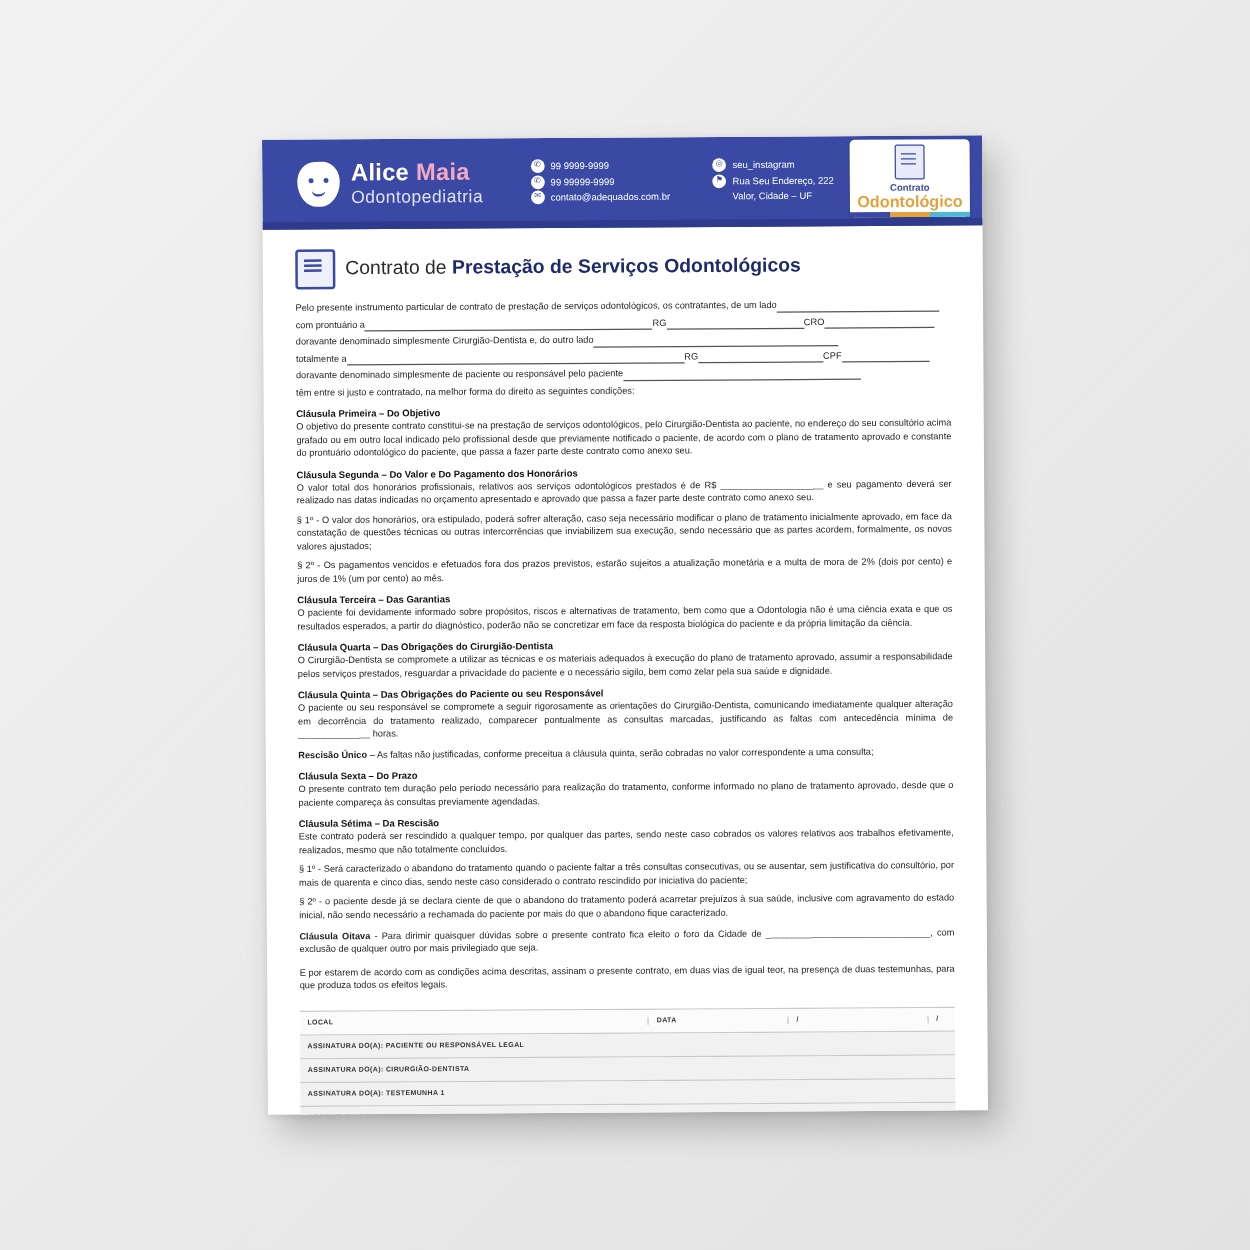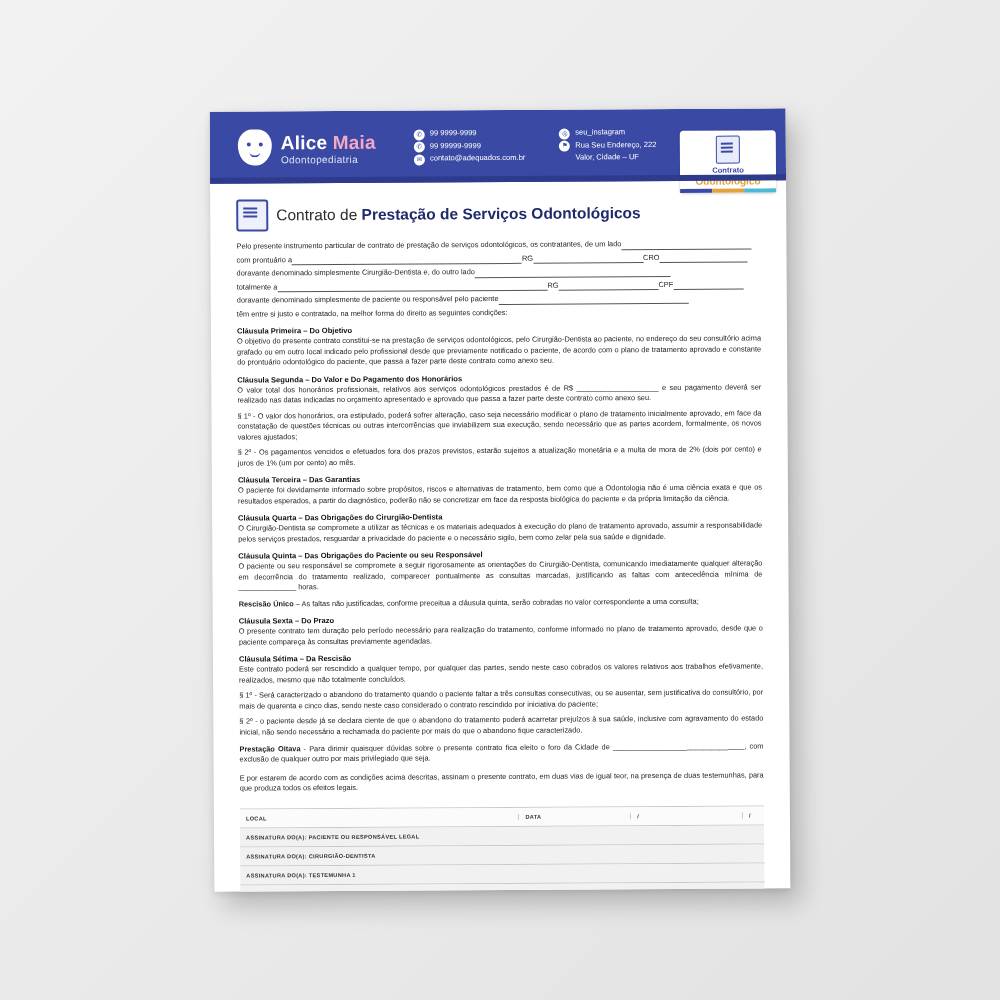--- a/index.html
+++ b/index.html
@@ -42,46 +42,46 @@
     content:"";position:absolute;top:13px;width:4px;height:4px;border-radius:50%;background:#3a49a4;
   }
   .tooth:before{left:9px;}
   .tooth:after{right:9px;}
   .tooth span{
     position:absolute;left:50%;top:20px;transform:translateX(-50%);
     width:11px;height:6px;border-bottom:2px solid #3a49a4;border-radius:0 0 8px 8px;
   }
   .brand-name{font-size:19px;font-weight:bold;color:#ffffff;letter-spacing:.2px;line-height:1.05;}
   .brand-name .hl{color:#f2a9c4;}
-  .brand-sub{font-size:10px;color:#dfe3f5;letter-spacing:.4px;margin-top:1px;}
+  .brand-sub{font-size:14px;color:#dfe3f5;letter-spacing:.4px;margin-top:1px;}
 
   .contact-col{margin-left:38px;font-size:7.6px;color:#ffffff;line-height:1.65;}
   .contact-col2{margin-left:34px;font-size:7.6px;color:#ffffff;line-height:1.65;}
-  .c-row{display:flex;align-items:flex-end;gap:5px;}
+  .c-row{display:flex;align-items:flex-start;gap:5px;}
   .cicon{
     width:11px;height:11px;border-radius:50%;background:#ffffff;color:#3a49a4;
     font-size:6.5px;display:flex;align-items:center;justify-content:center;flex:0 0 auto;
   }
 
   .badge{
-    position:absolute;right:10px;top:22px;
+    position:absolute;right:10px;top:3px;
     width:96px;height:62px;background:#ffffff;border-radius:4px;
     display:flex;flex-direction:column;align-items:center;justify-content:center;
     box-shadow:0 1px 3px rgba(0,0,0,.2);
   }
   .badge .doc{
     width:22px;height:26px;background:#e8ecfa;border:1.6px solid #3a49a4;border-radius:2px;
     position:relative;margin-bottom:3px;
   }
   .badge .doc:before{
     content:"";position:absolute;left:4px;top:6px;width:12px;height:1.4px;background:#3a49a4;
     box-shadow:0 4px 0 #3a49a4,0 8px 0 #3a49a4;
   }
   .badge-t1{font-size:7.6px;font-weight:bold;color:#3a49a4;line-height:1.15;}
-  .badge-t2{font-size:10px;font-weight:bold;color:#e2a33c;line-height:1.15;}
+  .badge-t2{font-size:13px;font-weight:bold;color:#e2a33c;line-height:1.15;}
   .badge-bar{position:absolute;left:0;bottom:0;width:100%;height:4px;display:flex;}
   .badge-bar i{flex:1;height:100%;display:block;}
 
   
   .title-row{display:flex;align-items:center;margin:16px 0 10px 26px;}
   .title-icon{
     width:28px;height:28px;border:2px solid #3a49a4;border-radius:3px;position:relative;margin-right:8px;flex:0 0 auto;
     background:#eef1fb;
   }
   .title-icon:before{
@@ -220,21 +220,21 @@
 
       <div class="h">Cláusula Sexta – Do Prazo</div>
       <div class="p">O presente contrato tem duração pelo período necessário para realização do tratamento, conforme informado no plano de tratamento aprovado, desde que o paciente compareça às consultas previamente agendadas.</div>
 
       <div class="h">Cláusula Sétima – Da Rescisão</div>
       <div class="p">Este contrato poderá ser rescindido a qualquer tempo, por qualquer das partes, sendo neste caso cobrados os valores relativos aos trabalhos efetivamente, realizados, mesmo que não totalmente concluídos.</div>
       <div class="p" style="margin-top:5px">§ 1º - Será caracterizado o abandono do tratamento quando o paciente faltar a três consultas consecutivas, ou se ausentar, sem justificativa do consultório, por mais de quarenta e cinco dias, sendo neste caso considerado o contrato rescindido por iniciativa do paciente;</div>
       <div class="p" style="margin-top:5px">§ 2º - o paciente desde já se declara ciente de que o abandono do tratamento poderá acarretar prejuízos à sua saúde, inclusive com agravamento do estado inicial, não sendo necessário a rechamada do paciente por mais do que o abandono fique caracterizado.</div>
 
       <div class="p" style="margin-top:6px">
-        <b>Prestação Oitava</b><span> - Para dirimir quaisquer dúvidas sobre o presente contrato fica eleito o foro da Cidade de ________________________________, com exclusão de qualquer outro por mais privilegiado que seja.</span>
+        <b>Cláusula Oitava</b><span> - Para dirimir quaisquer dúvidas sobre o presente contrato fica eleito o foro da Cidade de ________________________________, com exclusão de qualquer outro por mais privilegiado que seja.</span>
       </div>
 
       <div class="p" style="margin-top:8px">E por estarem de acordo com as condições acima descritas, assinam o presente contrato, em duas vias de igual teor, na presença de duas testemunhas, para que produza todos os efeitos legais.</div>
     </div>
 
     <div class="sig">
       <div class="sig-row white">
         <div class="sig-cell d1">LOCAL</div>
         <div class="sig-cell d2">DATA</div>
         <div class="sig-cell d2">/</div>

